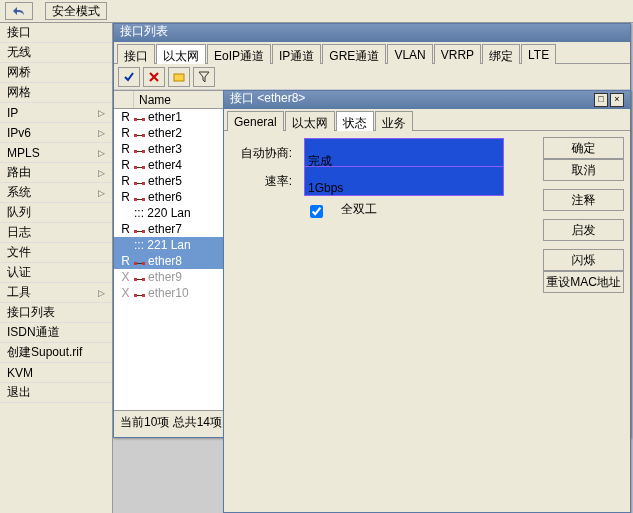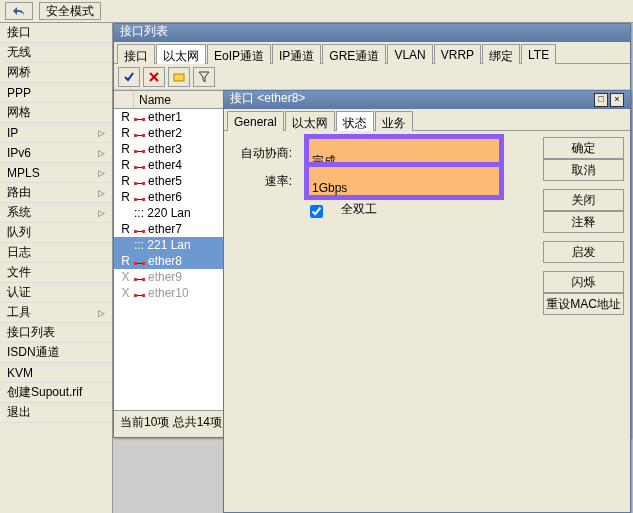--- a/index.html
+++ b/index.html
@@ -1,18 +1,18 @@
 <!DOCTYPE html>
 <html><head>
 <meta charset="utf-8">
 <style>
 * { box-sizing: border-box; margin: 0; padding: 0; font-family: "SimSun", "宋体", sans-serif; font-size: 12px; }
 body { background: #c0c0c0; width: 633px; height: 513px; overflow: hidden; position: relative; }
 
-.top-bar { height: 23px; background: #ece9d8; border-bottom: 1px solid #999; padding: 2px 5px; display: flex; gap: 6px; align-items: center; }
+.top-bar { height: 23px; background: #ece9d8; border-bottom: 1px solid #999; padding: 2px 5px; display: flex; gap: 12px; align-items: center; }
 .top-btn { height: 18px; padding: 1px 6px; background: #ece9d8; border: 1px solid #999; cursor: pointer; display: flex; align-items: center; }
 .undo-icon { width: 14px; height: 12px; display: inline-block; }
 .undo-icon svg { display: block; }
 
 .main-area { display: flex; height: 490px; }
 
 .sidebar { width: 113px; background: #ece9d8; border-right: 1px solid #999; }
 .side-item { height: 20px; padding: 3px 7px; border-bottom: 1px solid #ddd; cursor: pointer; display: flex; justify-content: space-between; align-items: center; }
 .side-arrow { font-size: 9px; color: #666; }
 
@@ -45,21 +45,21 @@
 .status-bar { height: 20px; padding: 3px 6px; border-top: 1px solid #999; background: #ece9d8; }
 
 .window-dialog { left: 110px; top: 67px; width: 408px; height: 423px; z-index: 10; }
 .dialog-body { padding: 4px; display: flex; height: 383px; }
 .dialog-left { flex: 1; padding: 2px 6px; }
 .dialog-right { width: 85px; padding: 2px; display: flex; flex-direction: column; gap: 0; }
 .dbtn { height: 22px; border: 1px solid #999; background: #ece9d8; cursor: pointer; text-align: center; line-height: 20px; }
 
 .form-row { display: flex; align-items: center; height: 24px; margin-top: 4px; }
 .form-label { width: 70px; text-align: right; padding-right: 12px; }
-.form-input { flex: 1; height: 18px; border: 5px solid #8b5cf6; background: #fdba74; padding: 14px 3px; max-width: 200px; }
+.form-input { flex: 1; height: 18px; border: 1px solid #8b5cf6; background: #1d4ed8; padding: 14px 3px; max-width: 200px; }
 .form-check { margin-left: 76px; display: flex; align-items: flex-end; gap: 18px; }
 
 .watermark { position: absolute; right: 10px; bottom: 8px; color: rgba(150,150,150,0.5); font-size: 14px; pointer-events: none; }
 </style>
 </head>
 <body>
 
 <div class="top-bar">
   <div class="top-btn">
     <span class="undo-icon">
@@ -76,23 +76,20 @@
       <div class="side-item">
         <span>接口</span>
       </div>
       <div class="side-item">
         <span>无线</span>
       </div>
       <div class="side-item">
         <span>网桥</span>
       </div>
       <div class="side-item">
-        <span>PPP</span>
-      </div>
-      <div class="side-item">
         <span>网格</span>
       </div>
       <div class="side-item">
         <span>IP</span>
         <span class="side-arrow">▷</span>
       </div>
       <div class="side-item">
         <span>IPv6</span>
         <span class="side-arrow">▷</span>
       </div>
@@ -124,24 +121,24 @@
         <span>工具</span>
         <span class="side-arrow">▷</span>
       </div>
       <div class="side-item">
         <span>接口列表</span>
       </div>
       <div class="side-item">
         <span>ISDN通道</span>
       </div>
       <div class="side-item">
+        <span>创建Supout.rif</span>
+      </div>
+      <div class="side-item">
         <span>KVM</span>
-      </div>
-      <div class="side-item">
-        <span>创建Supout.rif</span>
       </div>
       <div class="side-item">
         <span>退出</span>
       </div>
     </div>
 
   <div class="workspace">
 
     <div class="window window-list">
       <div class="title-bar">
@@ -341,21 +338,20 @@
             <div class="form-check">
               <input type="checkbox" checked="" style="">
               <span>全双工</span>
             </div>
           </div>
         </div>
         <div class="dialog-right">
           <div class="dbtn">确定</div>
           <div class="dbtn">取消</div>
           <div style="height:8px"></div>
-          <div class="dbtn">关闭</div>
           <div class="dbtn">注释</div>
           <div style="height:8px"></div>
           <div class="dbtn">启发</div>
           <div style="height:8px"></div>
           <div class="dbtn">闪烁</div>
           <div class="dbtn">重设MAC地址</div>
         </div>
       </div>
 
     </div>

